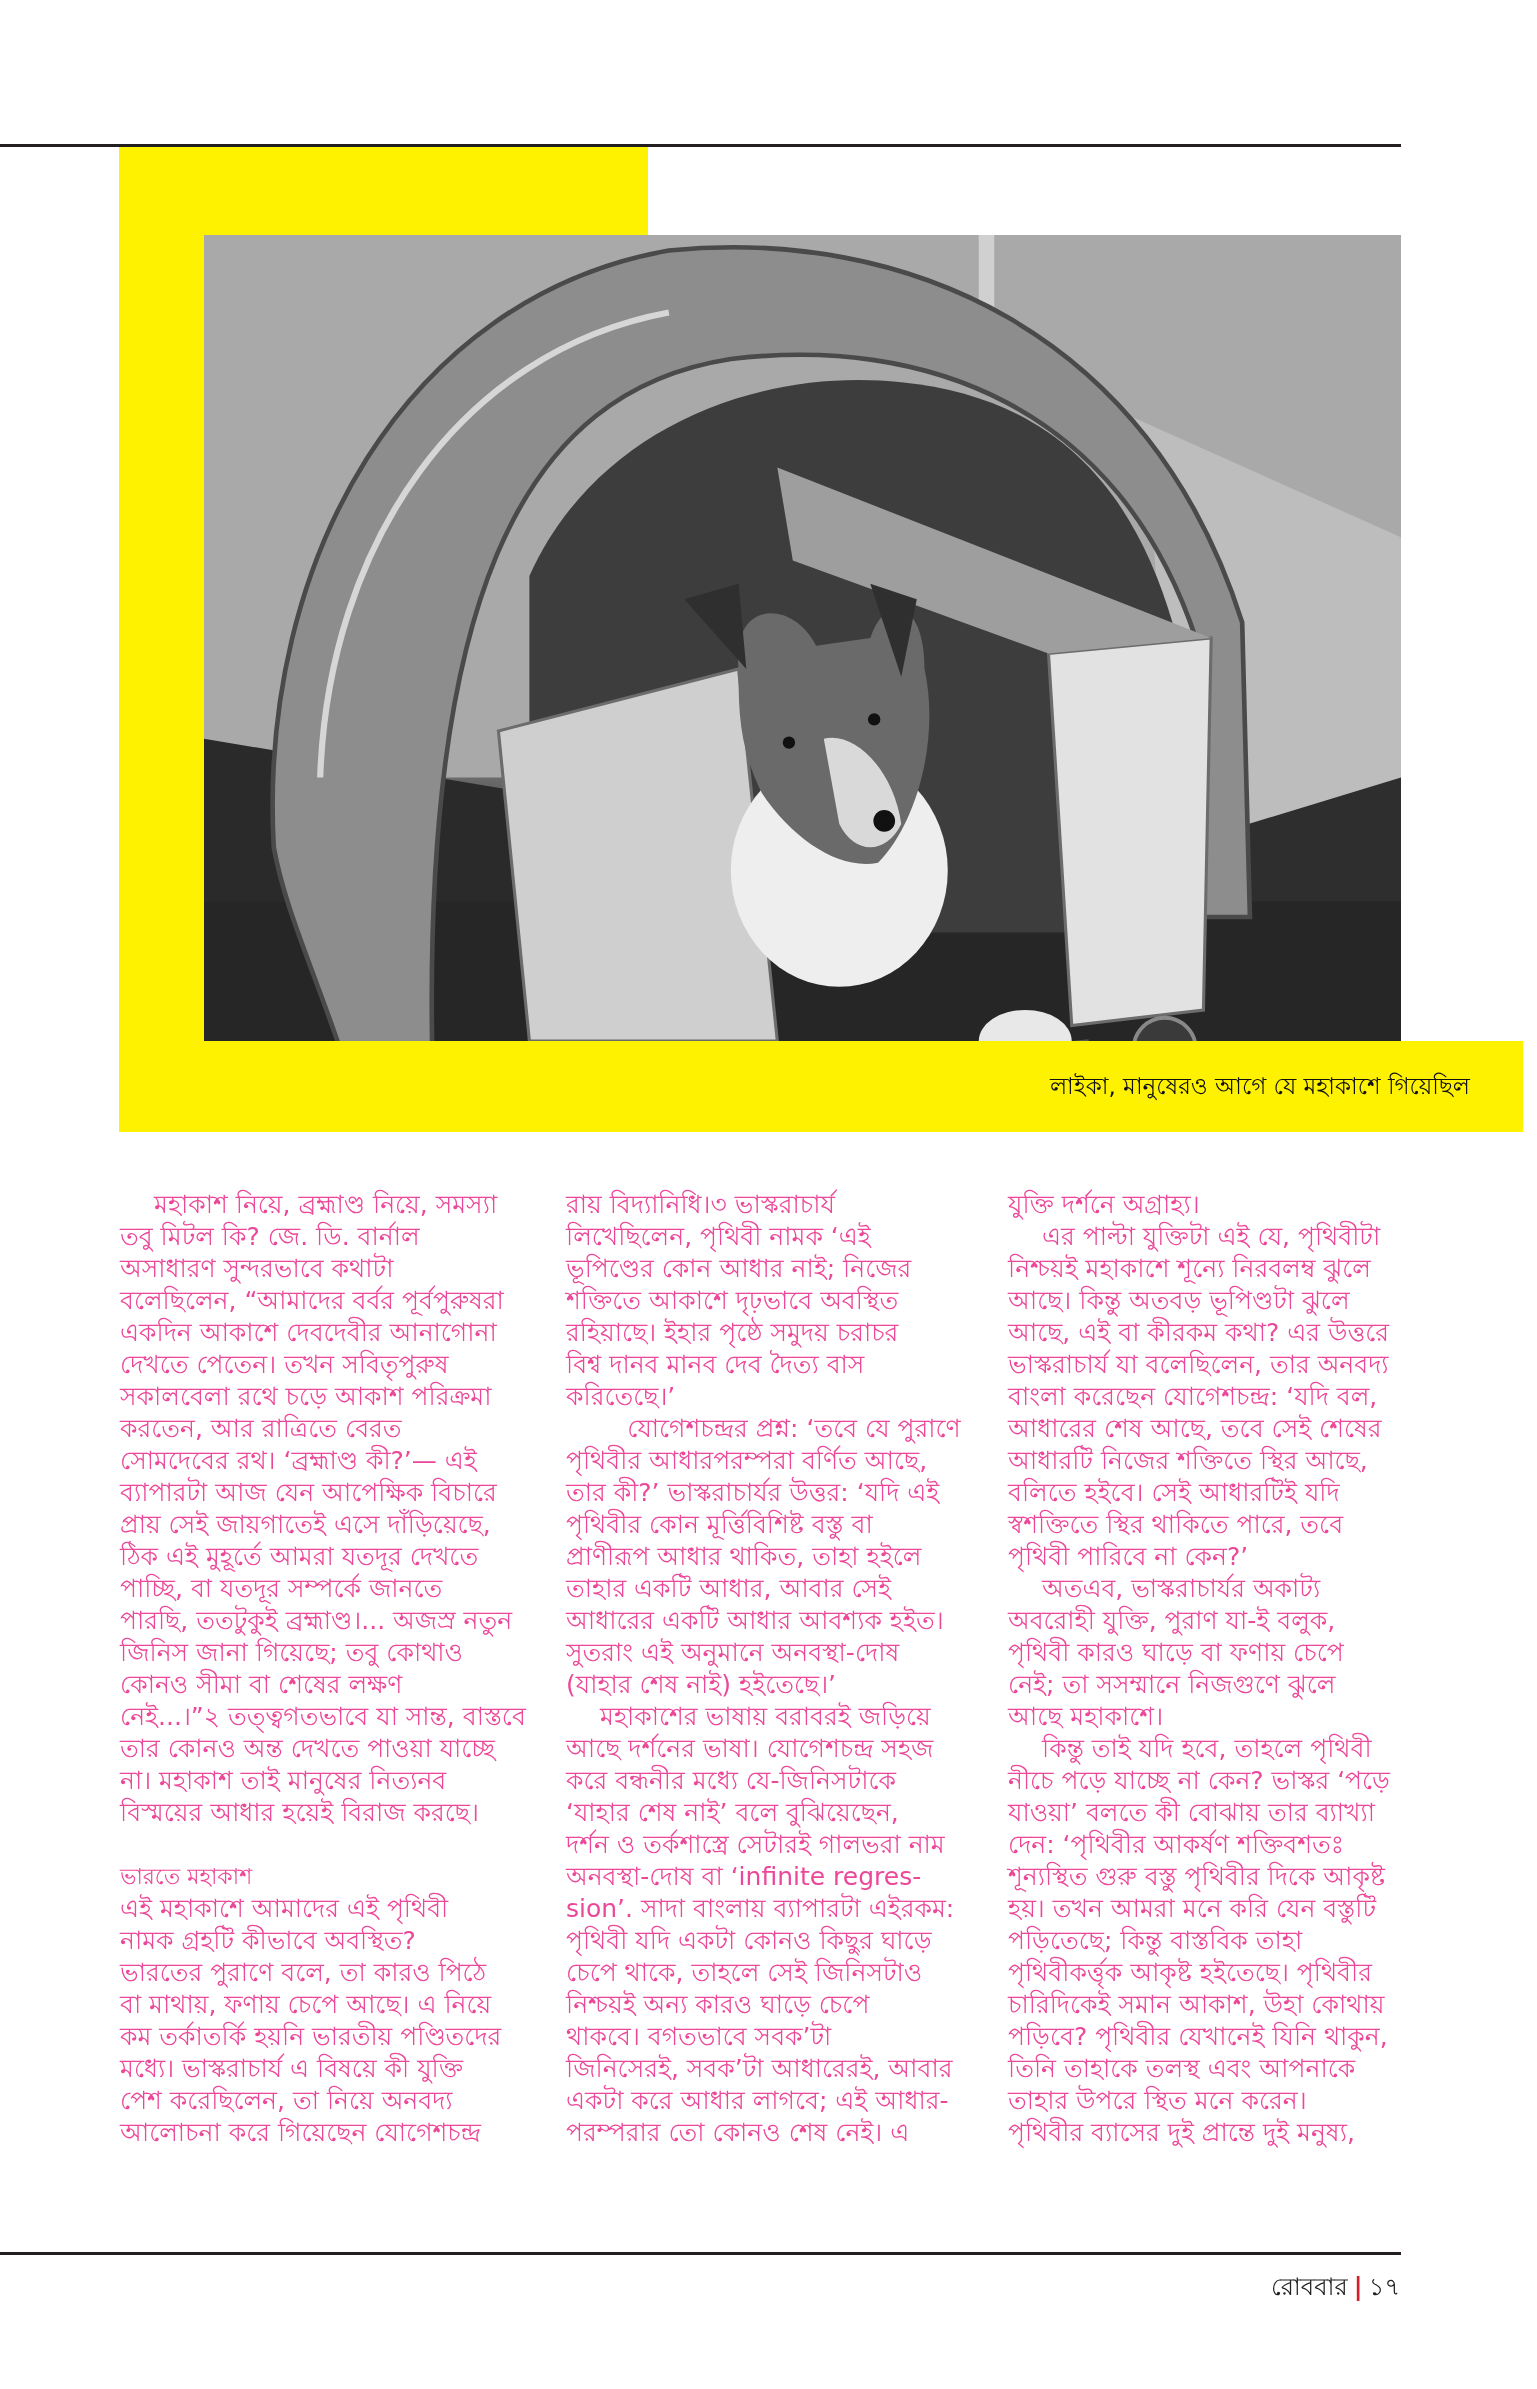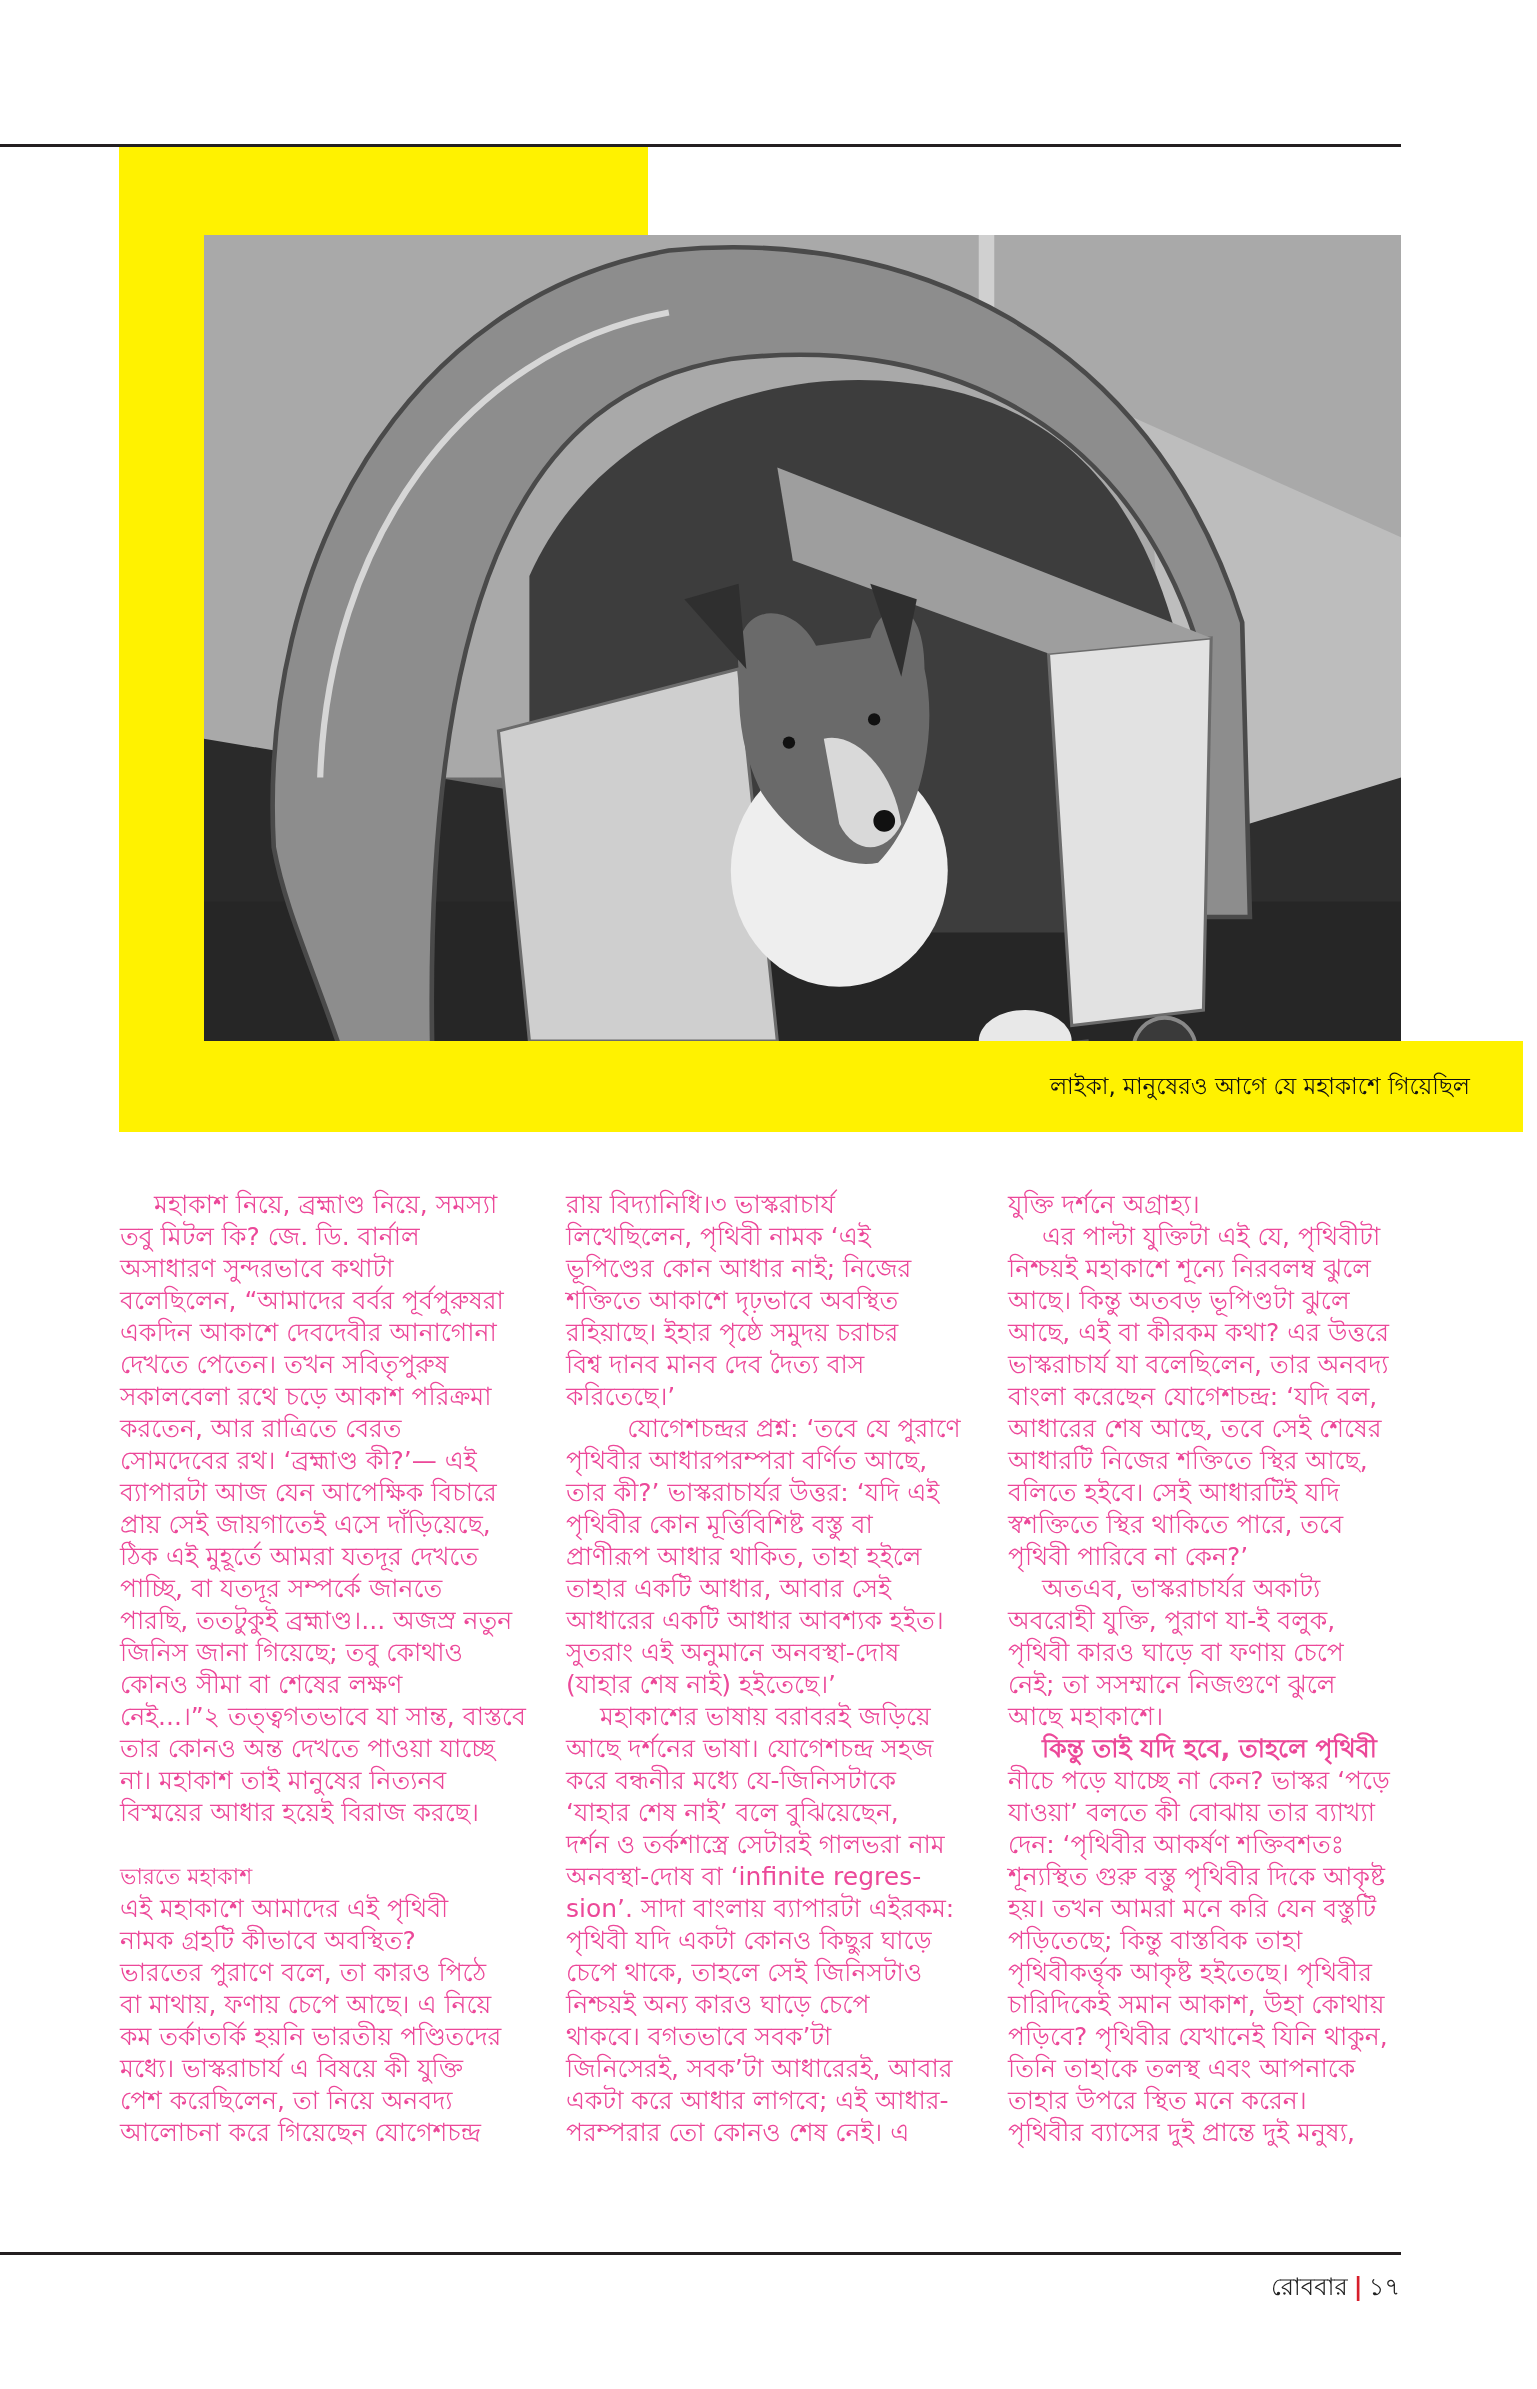--- a/index.html
+++ b/index.html
@@ -186,21 +186,21 @@
       <span class="line">পৃথিবী পারিবে না কেন?’</span>
     </p>
     <p>
       <span class="line" style="padding-left: 34px;">অতএব, ভাস্করাচার্যর অকাট্য</span>
       <span class="line">অবরোহী যুক্তি, পুরাণ যা-ই বলুক,</span>
       <span class="line">পৃথিবী কারও ঘাড়ে বা ফণায় চেপে</span>
       <span class="line">নেই; তা সসম্মানে নিজগুণে ঝুলে</span>
       <span class="line">আছে মহাকাশে।</span>
     </p>
     <p>
-      <span class="line" style="padding-left: 34px; font-weight: bold;">কিন্তু তাই যদি হবে, তাহলে পৃথিবী</span>
+      <span class="line" style="padding-left: 34px;">কিন্তু তাই যদি হবে, তাহলে পৃথিবী</span>
       <span class="line">নীচে পড়ে যাচ্ছে না কেন? ভাস্কর ‘পড়ে</span>
       <span class="line">যাওয়া’ বলতে কী বোঝায় তার ব্যাখ্যা</span>
       <span class="line">দেন: ‘পৃথিবীর আকর্ষণ শক্তিবশতঃ</span>
       <span class="line">শূন্যস্থিত গুরু বস্তু পৃথিবীর দিকে আকৃষ্ট</span>
       <span class="line">হয়। তখন আমরা মনে করি যেন বস্তুটি</span>
       <span class="line">পড়িতেছে; কিন্তু বাস্তবিক তাহা</span>
       <span class="line">পৃথিবীকর্ত্তৃক আকৃষ্ট হইতেছে। পৃথিবীর</span>
       <span class="line">চারিদিকেই সমান আকাশ, উহা কোথায়</span>
       <span class="line">পড়িবে? পৃথিবীর যেখানেই যিনি থাকুন,</span>
       <span class="line">তিনি তাহাকে তলস্থ এবং আপনাকে</span>

